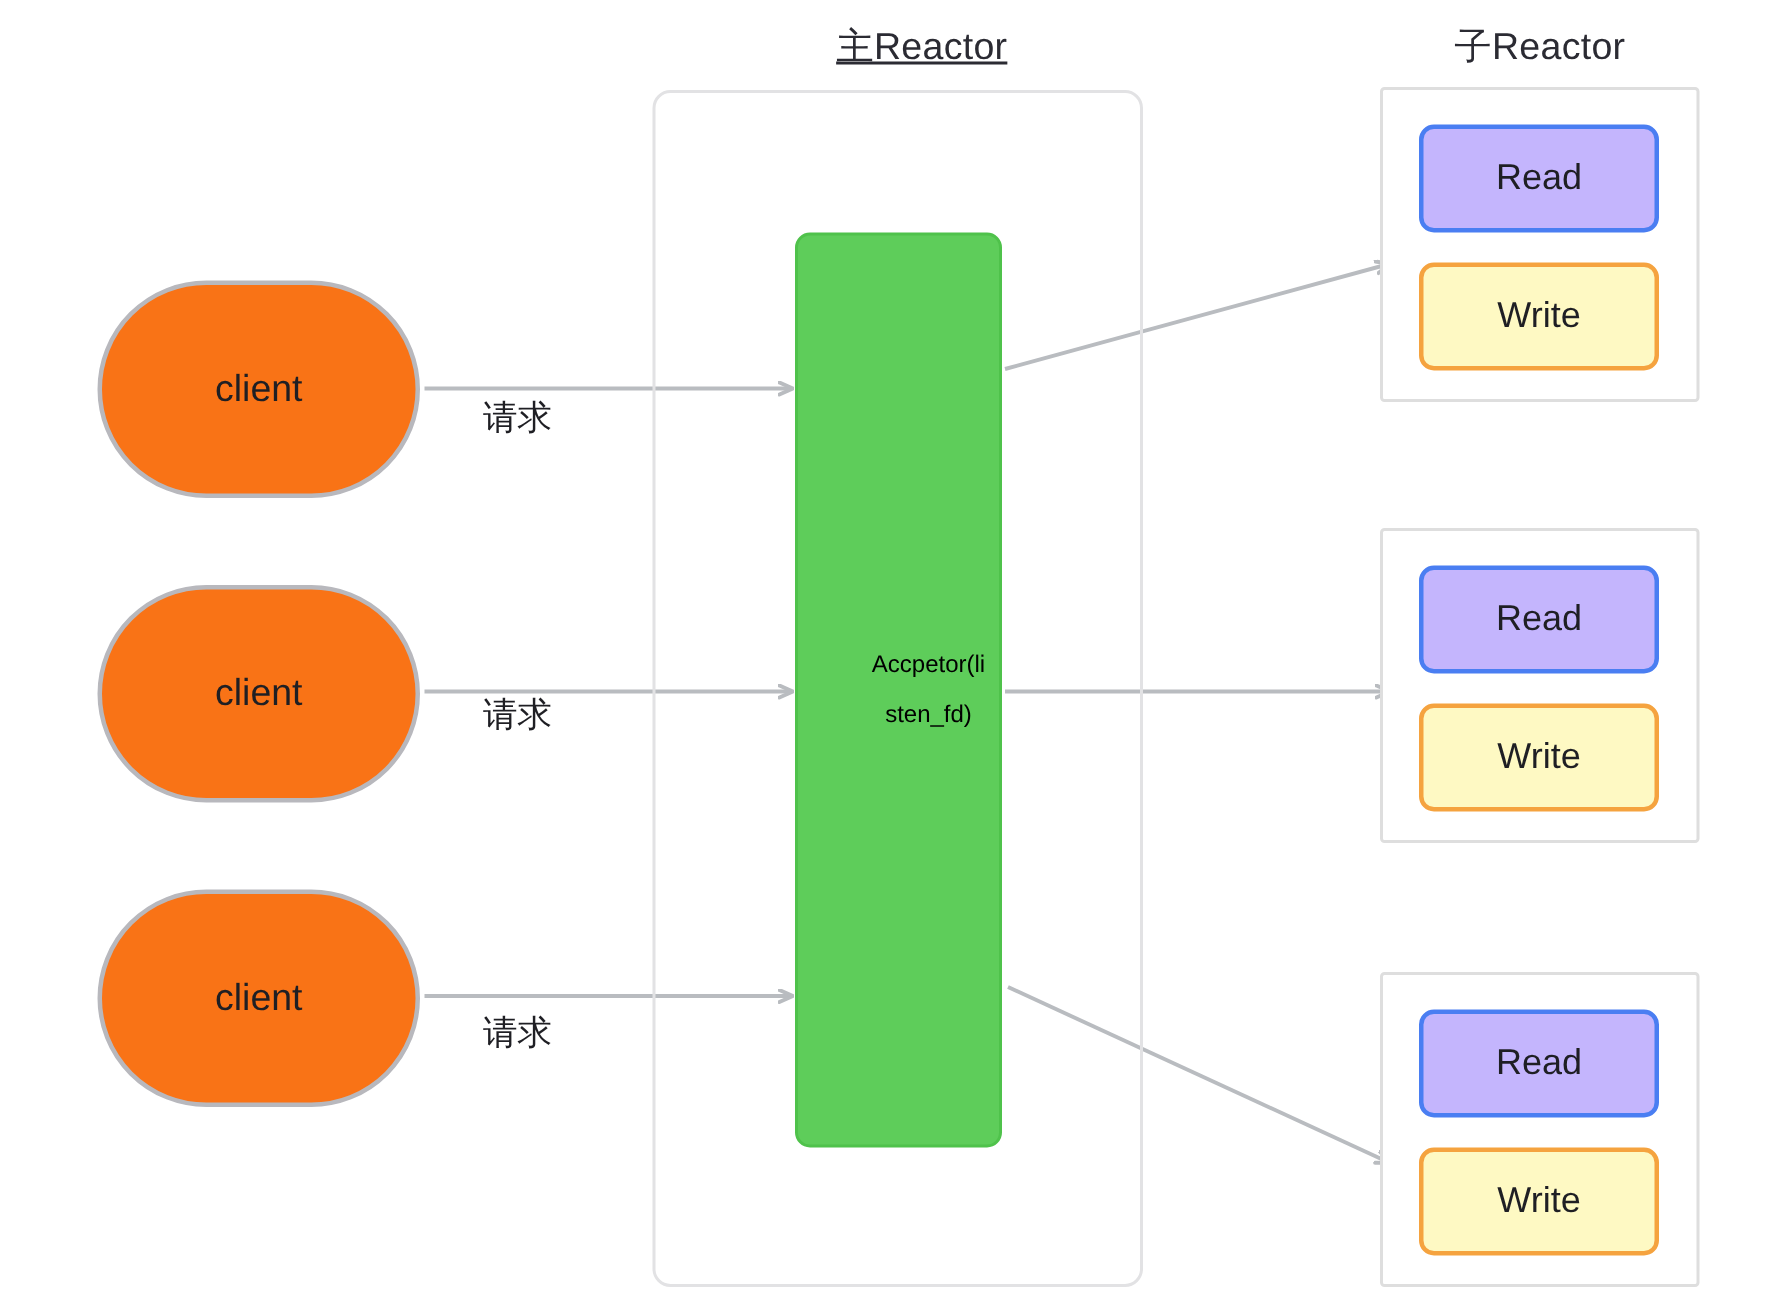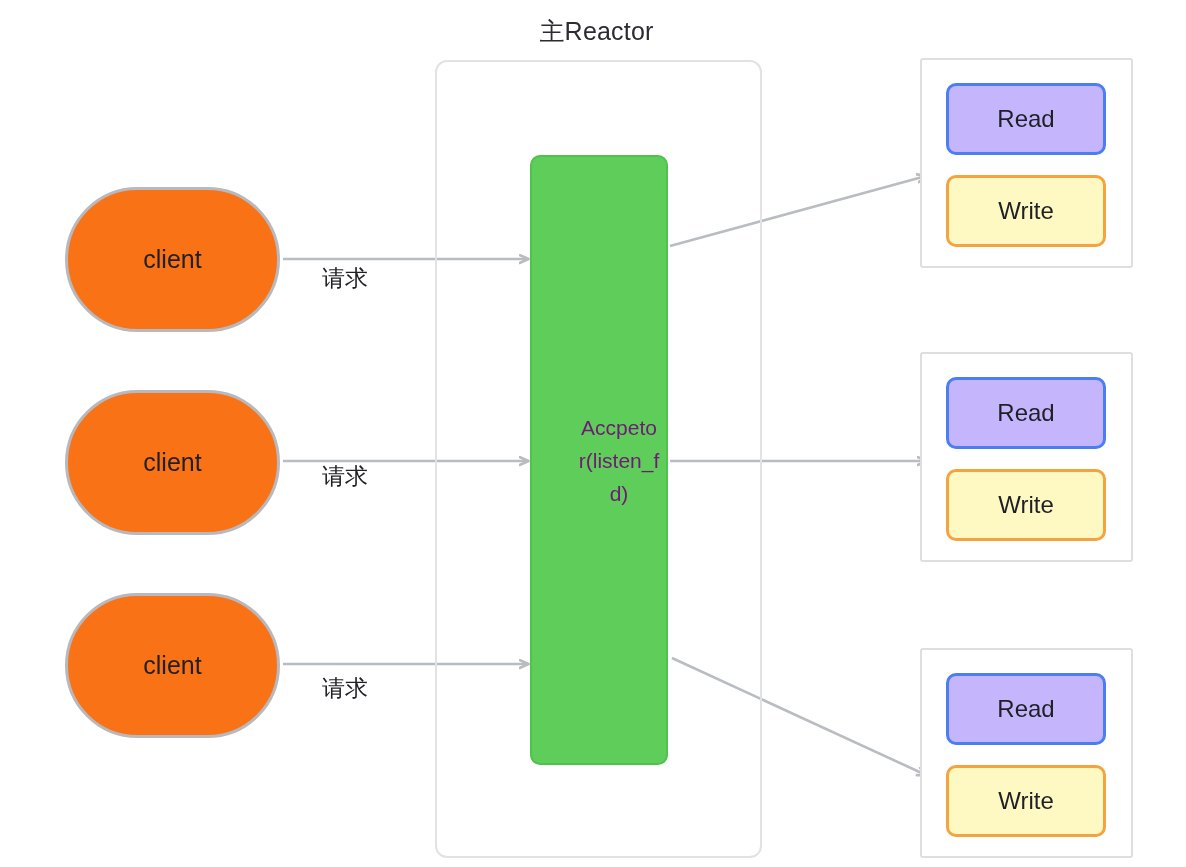--- a/index.html
+++ b/index.html
@@ -22,21 +22,21 @@
   
   .section-title {
     position: absolute;
     font-size: 25px;
     line-height: 30px;
     color: #2b2b33;
     text-align: center;
     white-space: nowrap;
     letter-spacing: 0.2px;
   }
-  #title-main   { left: 433px; top: 16px; width: 327px; }
+  #title-main   { left: 451px; top: 16px; width: 327px; text-decoration: underline; }
   #title-sub    { left: 920px; top: 16px; width: 213px; }
 
   
   #main-reactor-container {
     position: absolute;
     left: 435px;
     top: 60px;
     width: 327px;
     height: 798px;
     border: 2px solid #e2e2e4;
@@ -55,22 +55,22 @@
     background: #5ecd5a;
     border: 2px solid #4fc24b;
     border-radius: 10px;
     box-sizing: border-box;
     display: flex;
     align-items: center;
     justify-content: center;
     text-align: center;
   }
   #acceptor-label {
-    color: #701a75;
-    font-size: 21px;
+    color: #000000;
+    font-size: 16px;
     line-height: 33px;
     padding: 0 6px;
     word-break: break-all;
     margin-left: 40px;
   }
 
   
   .subreactor-box {
     position: absolute;
     left: 920px;
@@ -167,20 +167,21 @@
     <line x1="283" y1="259" x2="528" y2="259" stroke="#b9bcc0" stroke-width="2.6" marker-end="url(#arrowhead)"></line>
     <line x1="283" y1="461" x2="528" y2="461" stroke="#b9bcc0" stroke-width="2.6" marker-end="url(#arrowhead)"></line>
     <line x1="283" y1="664" x2="528" y2="664" stroke="#b9bcc0" stroke-width="2.6" marker-end="url(#arrowhead)"></line>
 
     <line x1="670" y1="246" x2="926" y2="176" stroke="#b9bcc0" stroke-width="2.6" marker-end="url(#arrowhead)"></line>
     <line x1="670" y1="461" x2="926" y2="461" stroke="#b9bcc0" stroke-width="2.6" marker-end="url(#arrowhead)"></line>
     <line x1="672" y1="658" x2="926" y2="775" stroke="#b9bcc0" stroke-width="2.6" marker-end="url(#arrowhead)"></line>
   </svg>
 
   <div class="section-title" id="title-main">主Reactor</div>
+  <div class="section-title" id="title-sub">子Reactor</div>
 
   <div id="main-reactor-container"></div>
 
   <div id="acceptor-box">
     <span id="acceptor-label">Accpetor(listen_fd)</span>
   </div>
 
   <div class="client-node" id="client-1">
     <span>client</span>
   </div>

